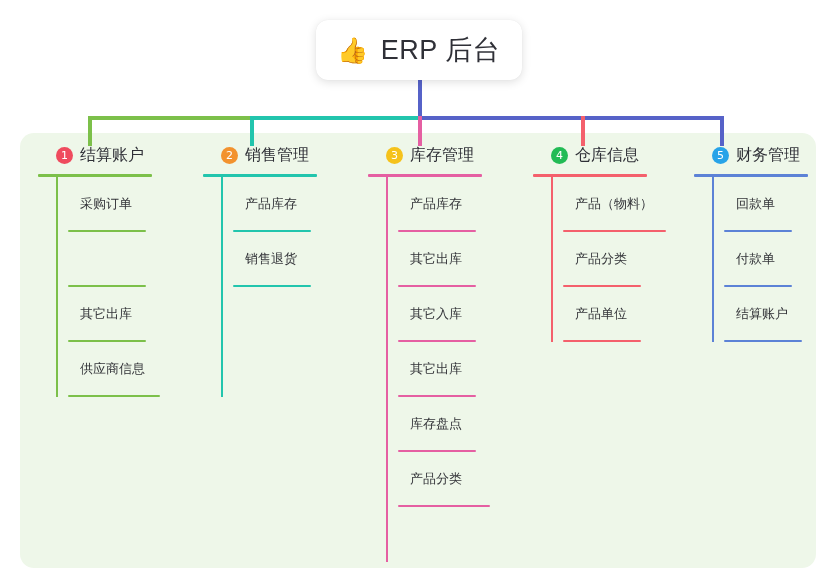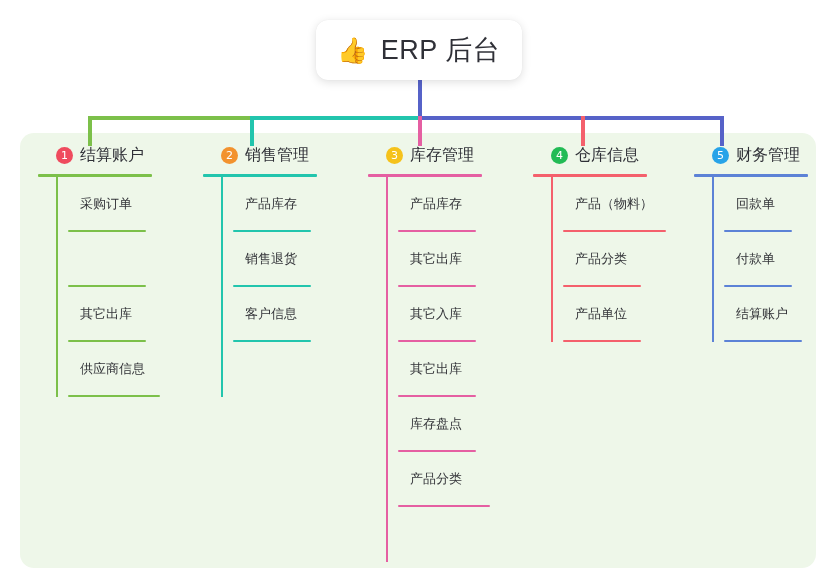--- a/index.html
+++ b/index.html
@@ -144,24 +144,20 @@
         <div class="children">
           <div class="spine" style="background: rgb(34, 197, 173); height: 220px;"></div>
           <div class="leaf">
             <div class="leaf-label">产品库存</div>
             <div class="leaf-rule" style="background: rgb(34, 197, 173); width: 78px;"></div>
           </div>
           <div class="leaf">
             <div class="leaf-label">销售退货</div>
             <div class="leaf-rule" style="background: rgb(34, 197, 173); width: 78px;"></div>
           </div>
-          <div class="leaf">
-            <div class="leaf-label">客户信息</div>
-            <div class="leaf-rule" style="background: rgb(34, 197, 173); width: 78px;"></div>
-          </div>
         </div>
       </div>
       <div class="col" style="left: 368px;">
         <div class="col-head">
           <span class="badge" style="background: rgb(245, 194, 27);">3</span>
           <span class="col-title">库存管理</span>
         </div>
         <div class="col-rule" style="background: rgb(229, 95, 162); width: 114px;"></div>
         <div class="children">
           <div class="spine" style="background: rgb(229, 95, 162); height: 385px;"></div>

